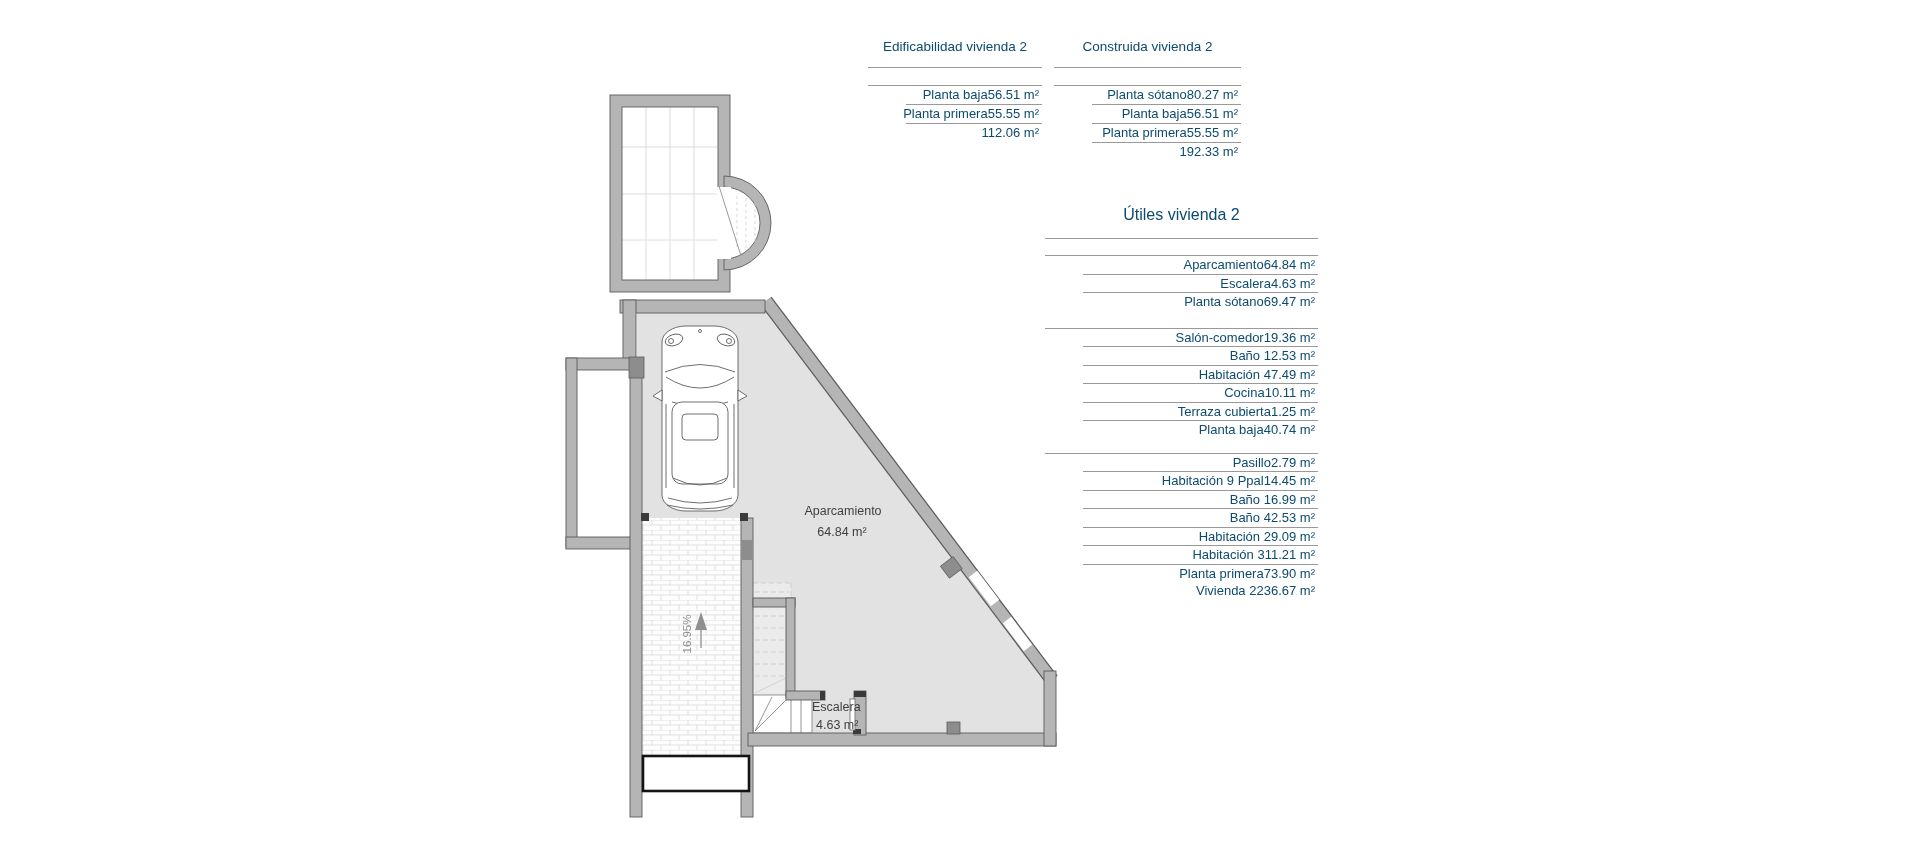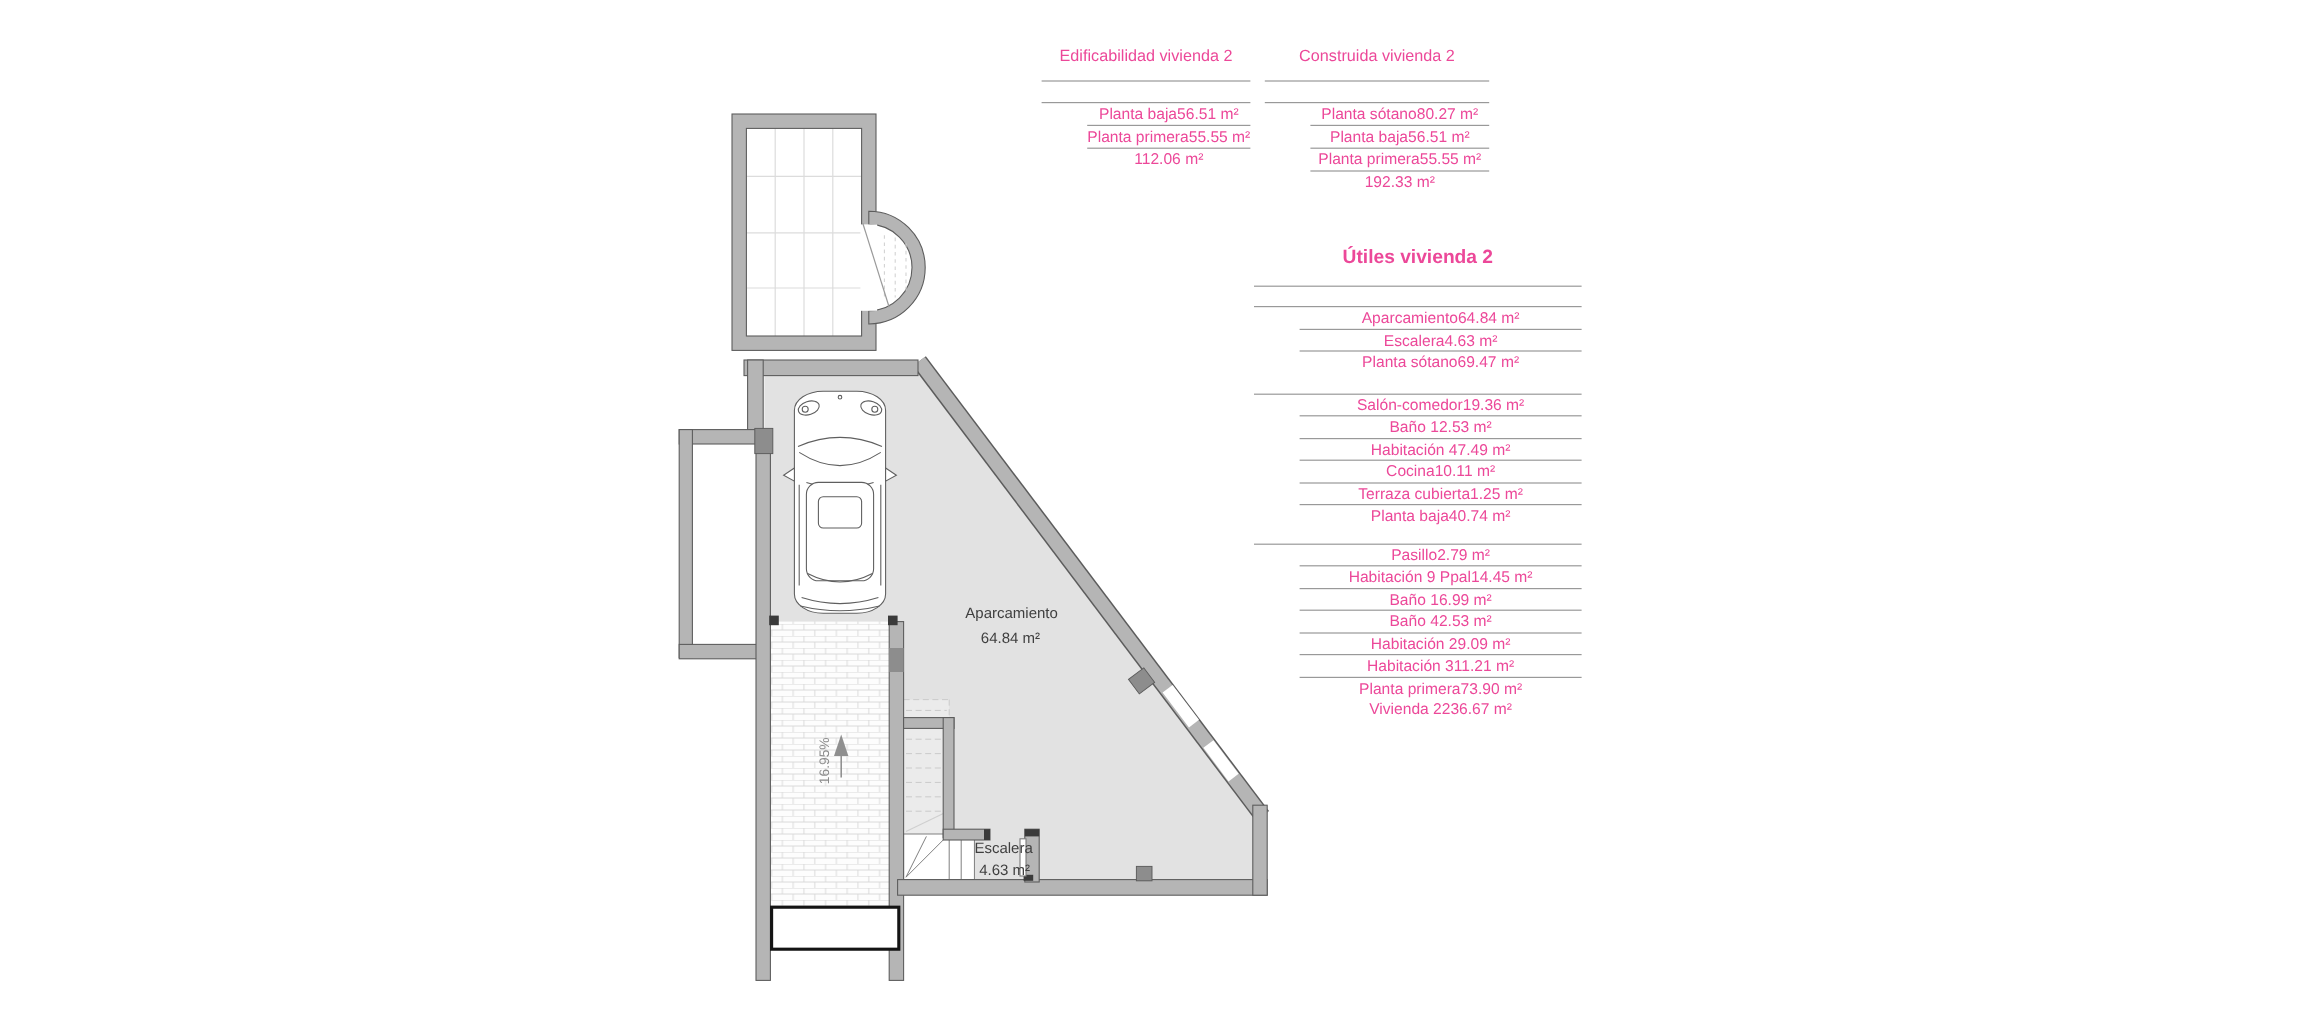--- a/index.html
+++ b/index.html
@@ -1,30 +1,30 @@
 <!DOCTYPE html>
 <html><head>
 <meta charset="utf-8">
 <style>
   html,body{margin:0;padding:0;background:#fff;}
   #stage{position:relative;width:1920px;height:850px;background:#ffffff;overflow:hidden;
          font-family:"Liberation Sans",sans-serif;color:#3d3d3d;}
   #plan-svg{position:absolute;left:0;top:0;}
   svg text{font-family:"Liberation Sans",sans-serif;}
 
-  .atable{position:absolute;font-size:13px;color:#ec4899;}
+  .atable{position:absolute;font-size:13px;color:#0c4a6e;}
   .atitle{text-align:center;line-height:17px;font-size:13.5px;white-space:nowrap;}
   .arule{border-bottom:1px solid #999;margin-top:12px;}
   .abody{border-top:1px solid #999;margin-top:17px;}
-  .row{display:flex;justify-content:center;align-items:center;
+  .row{display:flex;justify-content:flex-end;align-items:center;
        height:18px;line-height:18px;border-bottom:1px solid #999;padding:0 3px;white-space:nowrap;margin-left:38px;}
   .row.total{border-bottom:none;}
   .row .val{text-align:right;}
 
-  #utiles .atitle{font-size:16px;line-height:20px;font-weight:bold;}
+  #utiles .atitle{font-size:16px;line-height:20px;}
   #utiles .arule{margin-top:13px;}
   #utiles .abody{margin-top:16px;}
   #utiles .abody.b2{margin-top:17px;}
   #utiles .abody.b3{margin-top:14px;}
   #utiles .row{height:17.5px;line-height:17.5px;}
 </style>
 </head>
 <body>
 
 <div id="stage">

